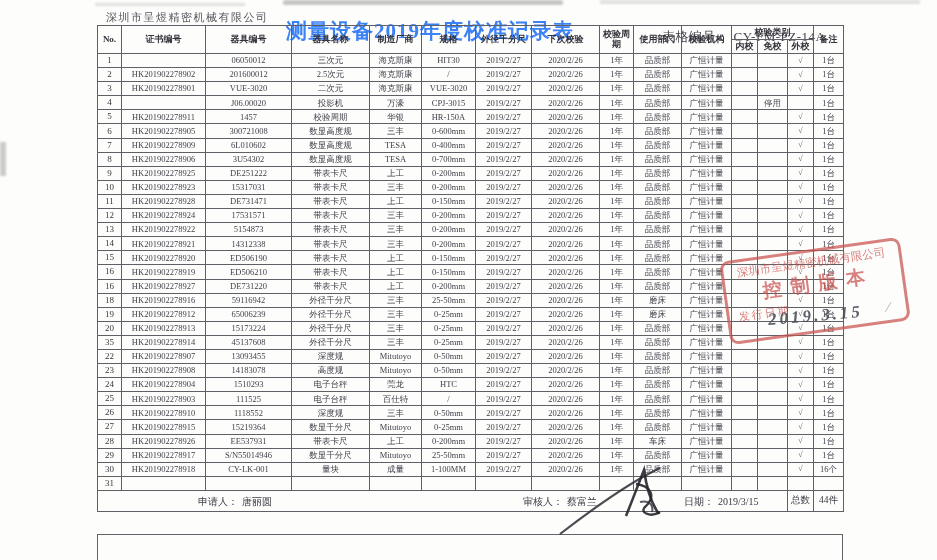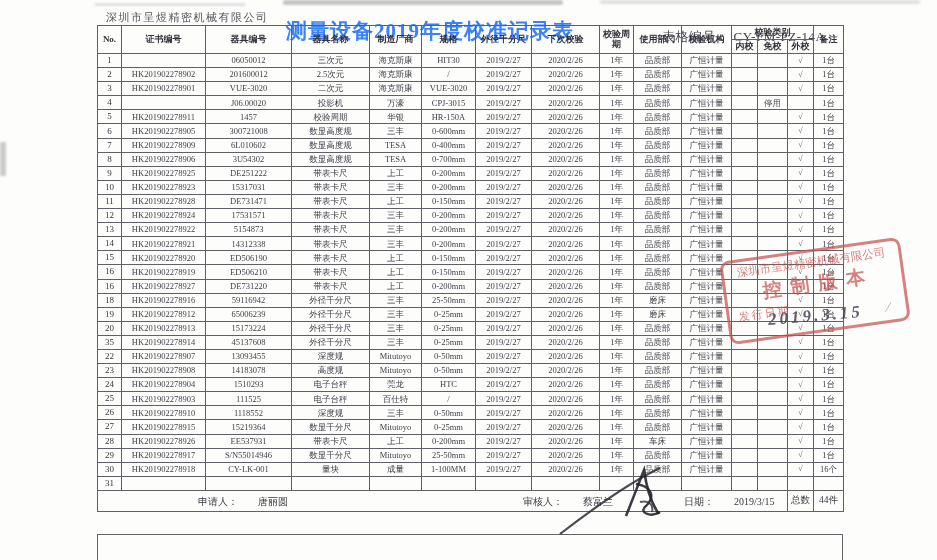--- a/index.html
+++ b/index.html
@@ -36,21 +36,21 @@
     font-size:8.5px;height:13.1px;color:#3f3f49;line-height:1;
   }
   .cal-table tbody td.check{font-size:8px;color:#565664;}
   .cal-table tbody td:first-child{font-size:9px;color:#37373f;}
   .cal-table tfoot td{font-size:9.5px;height:20px;color:#3a3a42;}
   .foot-left{position:relative;text-align:left;}
   .foot-left span{position:absolute;top:4px;white-space:nowrap;font-size:10px;}
   .fl-app{left:100px;}
   .fl-rev{left:425px;font-family:Liberation Mono, monospace;}
   .fl-date{left:586px;}
-  .fl-app i,.fl-rev i,.fl-date i{font-style:normal;margin-left:20px;}
+  .fl-app i,.fl-rev i,.fl-date i{font-style:normal;margin-left:4px;}
 
   .bottom-box{
     position:absolute;left:97px;top:534px;width:744px;height:40px;
     border:1.5px solid #63636a;background:transparent;
   }
 
   .stamp{
     position:absolute;left:724px;top:249px;width:176px;height:78px;
     border:3px solid var(--stamp-color,#c9524e);border-radius:9px;
     transform:rotate(-8deg);color:var(--stamp-color,#c9524e);

